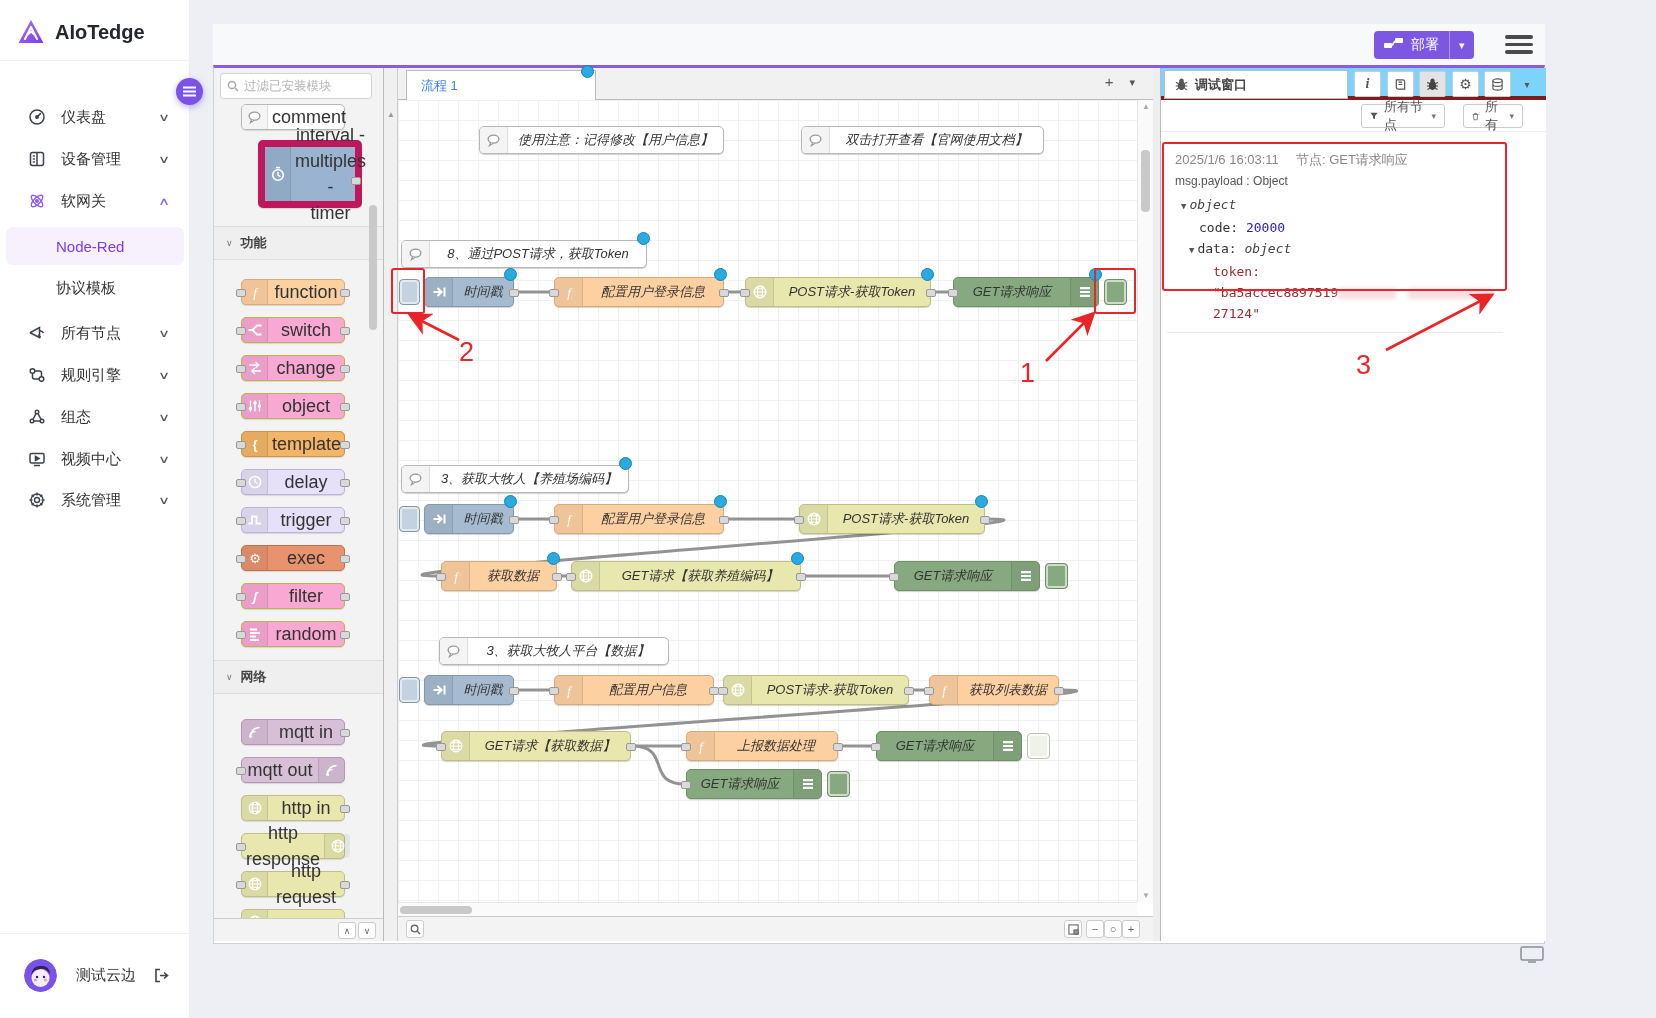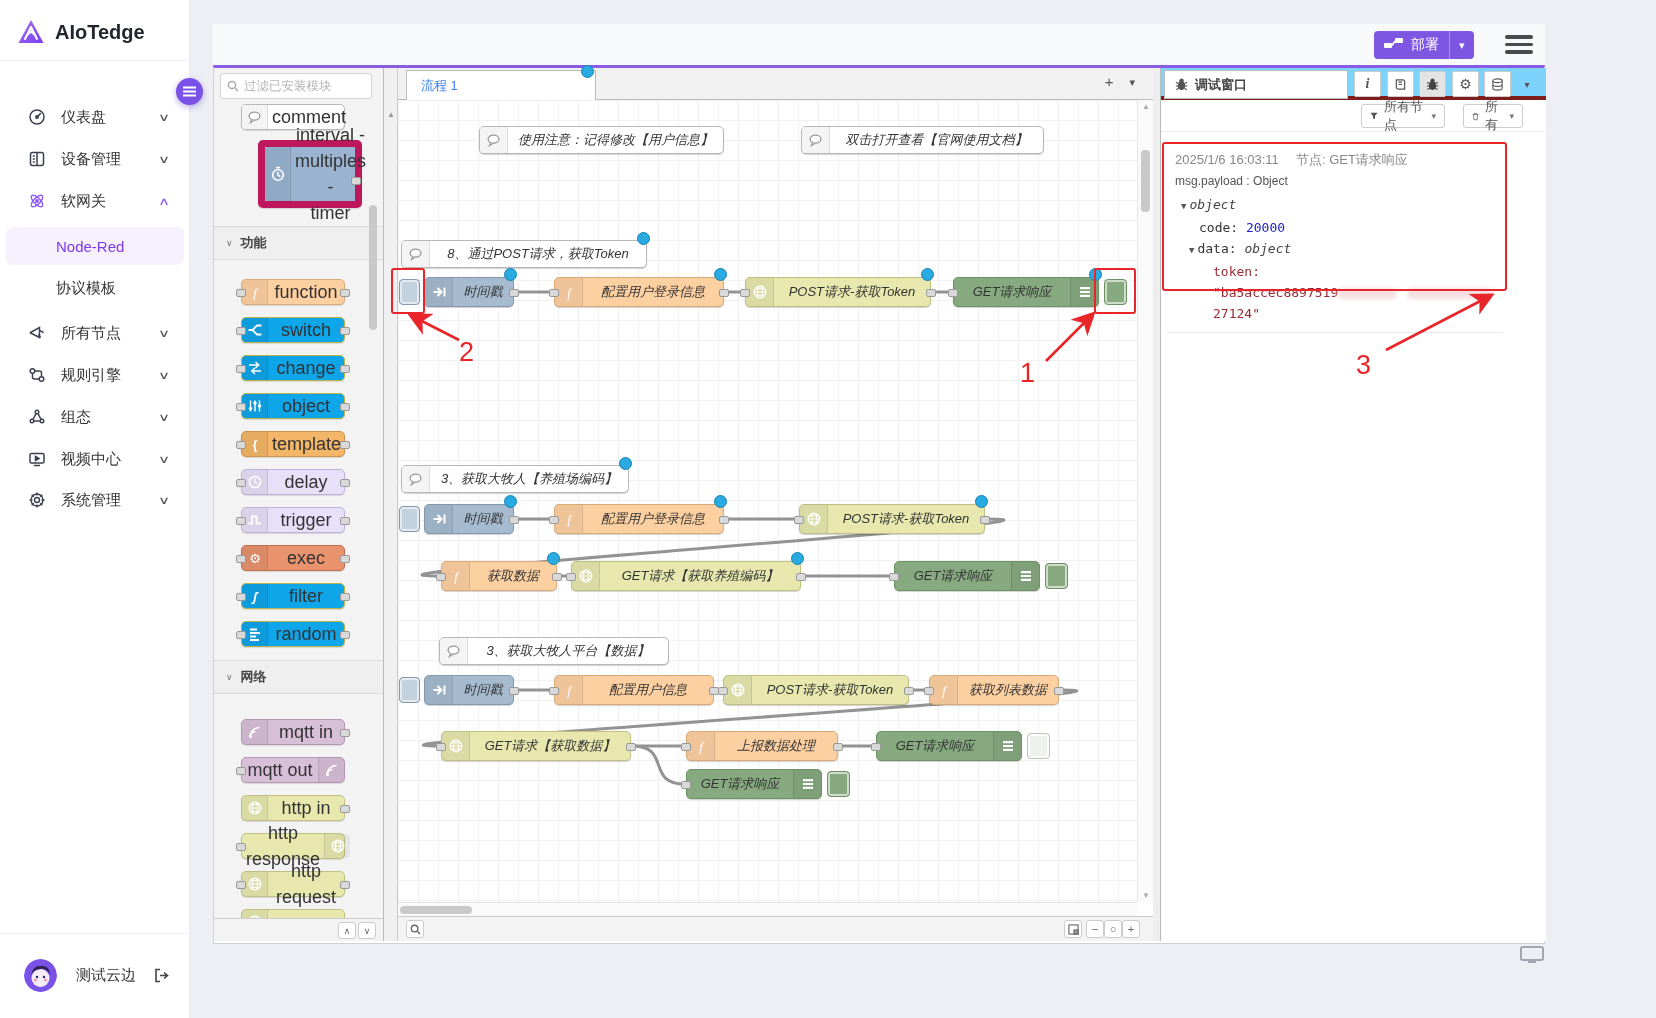--- a/index.html
+++ b/index.html
@@ -73,21 +73,21 @@
   #wires { position:absolute; left:0; top:0; z-index:1; }
   .node { position:absolute; height:30px; border-radius:5px; display:flex; box-shadow:0 1px 1px rgba(0,0,0,.18); z-index:2; cursor:move; }
   .node .nlabel { flex:1; align-self:center; text-align:center; font-style:italic; color:#333; padding:0 6px; white-space:nowrap; }
   .node .picon { width:28px; }
   .node .port { top:11px; }
   .c-inject  { background:#a6bbcf; border:1px solid #8299ad; }
   .c-timer   { background:#99b3d1; border:7px solid #be185d;margin-left:17px; }
   .c-function{ background:#fdd0a2; border:1px solid #d9ab79; }
   .c-http    { background:#e7e7ae; border:1px solid #c0c083; }
   .c-debug   { background:#87a980; border:1px solid #6d9164; }
-  .c-yellow  { background:#0ea5e9; border:1px solid #bdb448; }
+  .c-yellow  { background:#f9a8d4; border:1px solid #bdb448; }
   .c-template{ background:#f3b567; border:1px solid #cf9244; }
   .c-lavender{ background:#e6e0f8; border:1px solid #bdb2dd; }
   .c-exec    { background:#e8936e; border:1px solid #c2704c; }
   .c-mqtt    { background:#d8bfd8; border:1px solid #b497b4; }
   .c-comment { background:#fff; border:1px solid #b8b8b8; }
   .c-comment .picon { background:#f4f4f4; border-right:1px solid #ddd; }
   .inject-btn { position:absolute; left:-26px; top:1px; width:21px; height:26px; background:#c3d2de; border:1px solid #8299ad; border-radius:4px; box-shadow:inset 0 0 0 2px rgba(255,255,255,.55); cursor:pointer; }
   .toggle-btn { position:absolute; right:-29px; top:1px; width:23px; height:26px; border-radius:4px; cursor:pointer; }
   .toggle-btn.on  { background:#87a980; border:1px solid #6d9164; box-shadow:inset 0 0 0 2px rgba(255,255,255,.6); }
   .toggle-btn.off { background:#eef2ea; border:1px solid #b9c7b2; box-shadow:inset 0 0 0 2px rgba(255,255,255,.8); }

